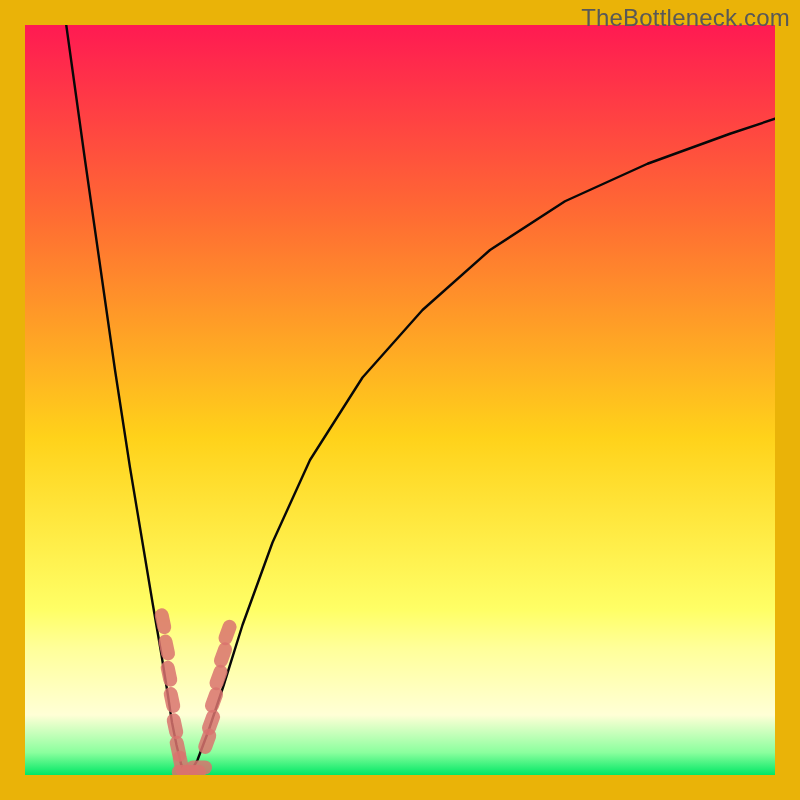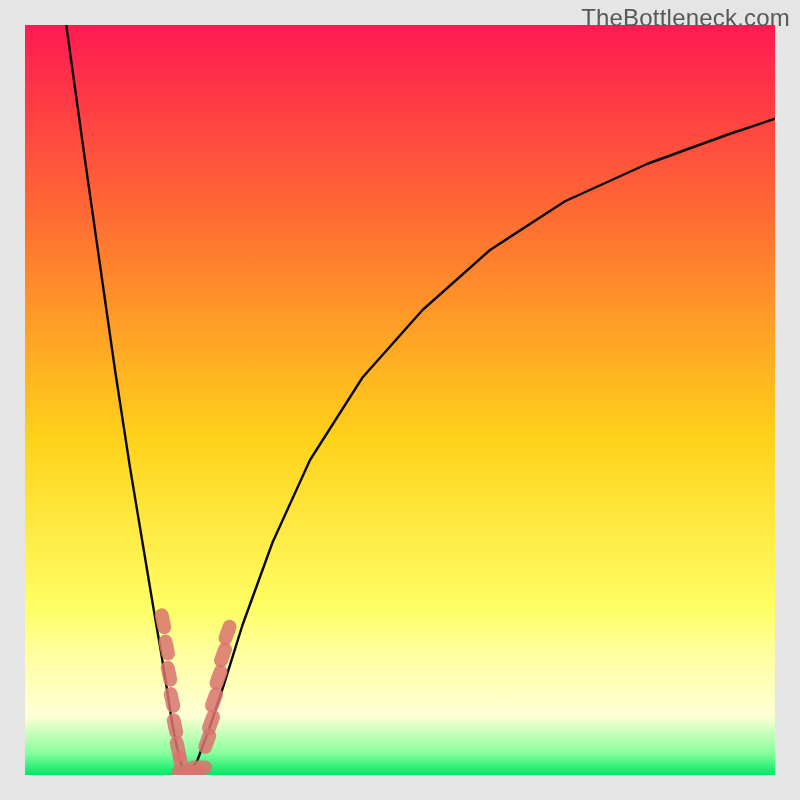--- a/index.html
+++ b/index.html
@@ -8,21 +8,21 @@
     width: 800px;
     height: 800px;
     overflow: hidden;
     background: #000;
     font-family: Arial, Helvetica, sans-serif;
   }
   .outer {
     position: relative;
     width: 800px;
     height: 800px;
-    background: #e5e5e5;
+    background: #eab308;
   }
   .watermark {
     position: absolute;
     top: 4px;
     right: 10px;
     font-size: 24px;
     font-weight: 500;
     color: #585858;
     letter-spacing: 0.2px;
     z-index: 10;

